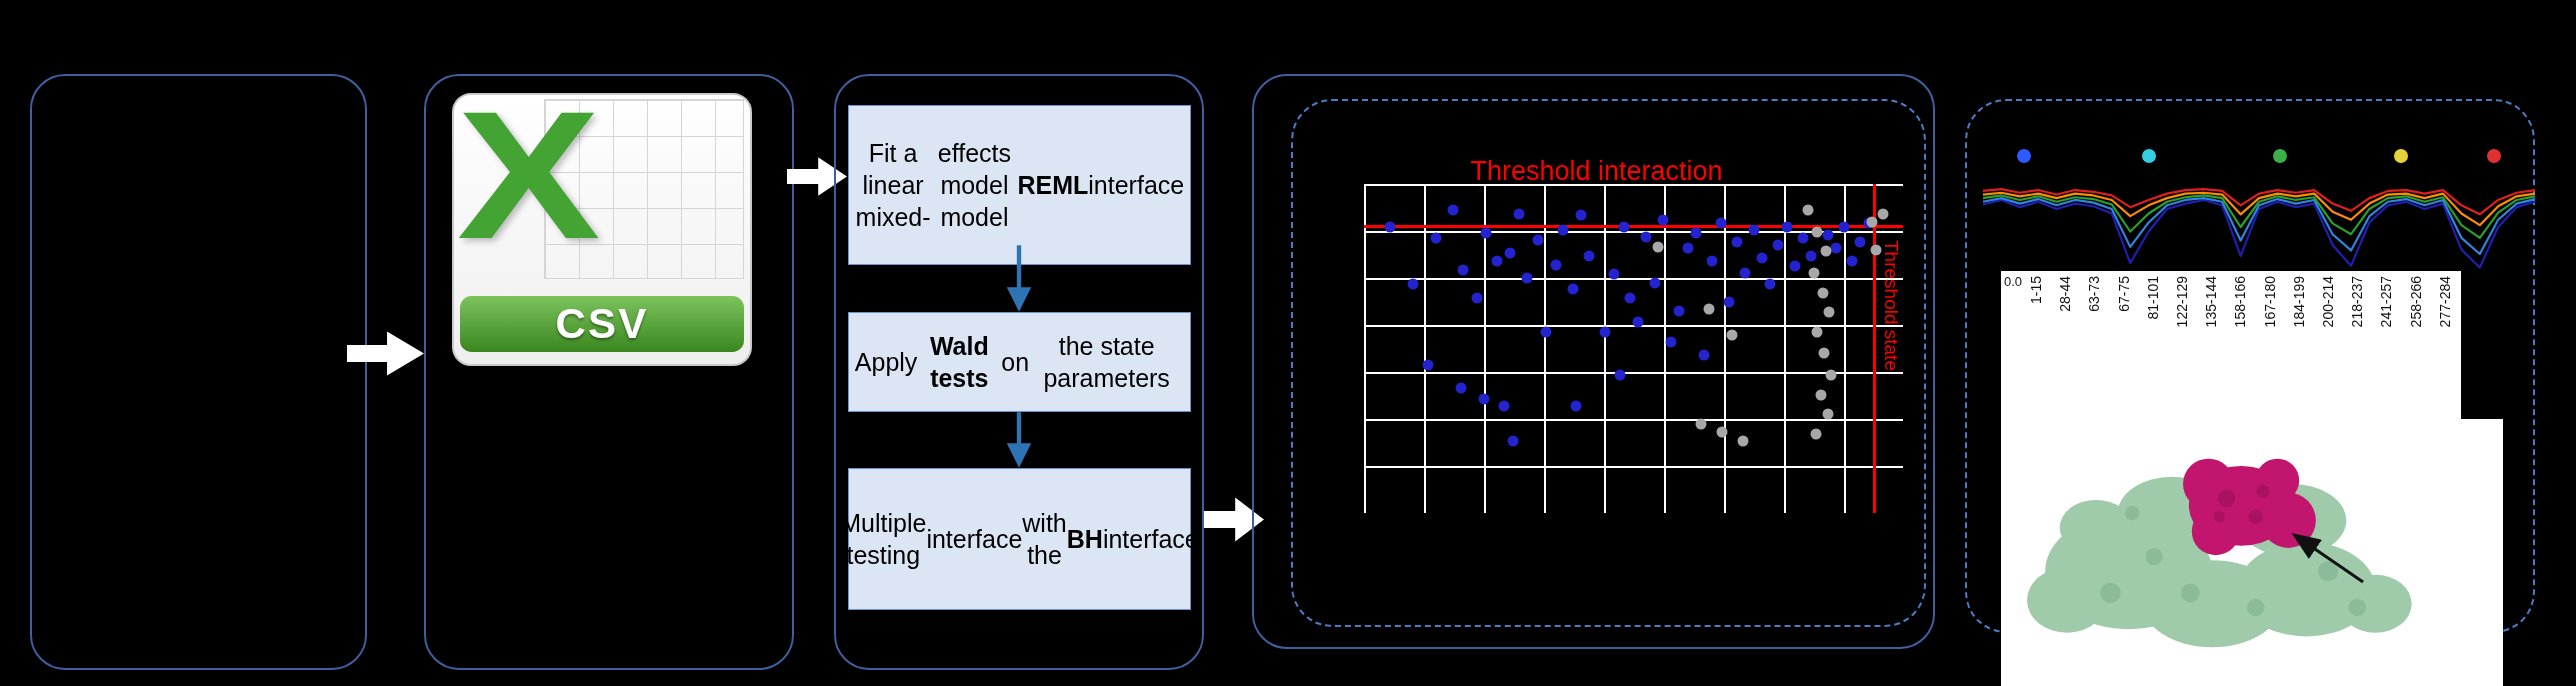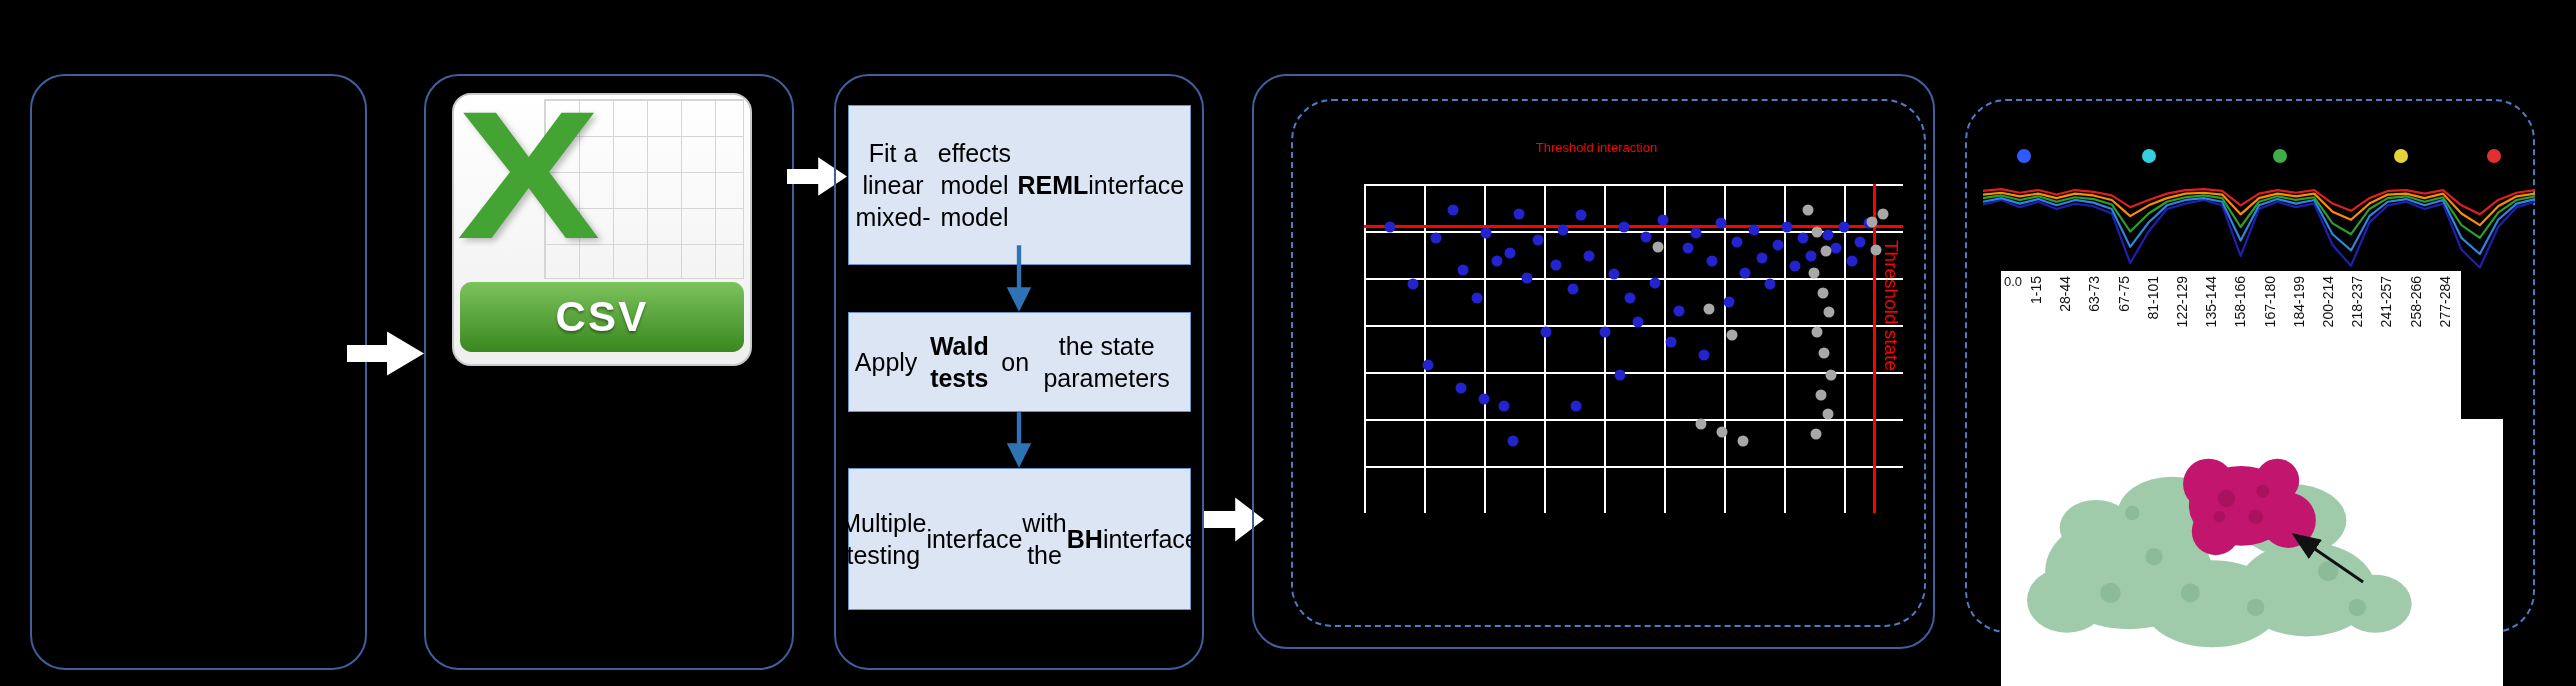--- a/index.html
+++ b/index.html
@@ -25,21 +25,21 @@
   
   .csv-icon{position:absolute;left:452px;top:93px;width:300px;height:273px;
             background:linear-gradient(#ffffff,#efefef);border:2.2px solid #c9c9c9;border-radius:19px}
   .csv-grid{position:absolute;left:90px;top:4.4px;right:5.8px;height:180px;border:1.5px solid #d5d5d5;
             background-image:linear-gradient(to right,#d5d5d5 1.5px,transparent 1.5px),
                              linear-gradient(to bottom,#d5d5d5 1.5px,transparent 1.5px);
             background-size:34px 36px}
   .csv-x{position:absolute;left:2.9px;top:-25px;font-size:182px;font-weight:bold;z-index:2;
          color:var(--csv_green);transform:scaleX(1.18);transform-origin:left;
          text-shadow:2.9px 2.9px 5.8px rgba(0,0,0,.25)}
-  .csv-banner{position:absolute;left:5.8px;right:5.8px;bottom:11.6px;height:70px;border-radius:11.6px;z-index:3;
+  .csv-banner{position:absolute;left:5.8px;right:5.8px;bottom:11.6px;height:56px;border-radius:11.6px;z-index:3;
               background:linear-gradient(var(--banner_green_light),var(--banner_green_dark));
               display:flex;align-items:center;justify-content:center;color:#fff;font-weight:bold;
               font-size:42px;letter-spacing:2.2px;text-shadow:0 2.2px 2.9px rgba(0,0,0,.4)}
 
   
   .flowbox{position:absolute;left:848px;width:343px;background:var(--box_fill);
            border:1.5px solid var(--box_border);display:flex;align-items:center;justify-content:center;
            text-align:center;font-size:25px;line-height:1.28;padding:5.8px}
   #step-reml{top:105px;height:160px}
   #step-wald{top:312px;height:100px}
@@ -48,22 +48,22 @@
 
   
   #scatter-plot{position:absolute;left:1364px;top:184px;width:539px;height:329px;
         background-image:linear-gradient(to right,var(--grid_white) 2.2px,transparent 2.2px),
                          linear-gradient(to bottom,var(--grid_white) 2.2px,transparent 2.2px);
         background-size:60px 47px}
   .dot{position:absolute;width:11px;height:11px;border-radius:50%;transform:translate(-50%,-50%)}
   .thline{position:absolute;background:var(--red)}
   #threshold-h{left:0;width:100%;height:2.9px}
   #threshold-v{top:0;height:100%;width:2.9px}
-  #scatter-title{position:absolute;left:1422px;top:140px;width:349px;text-align:center;
-                 color:var(--red);font-size:13px}
+  #scatter-title{position:absolute;left:1422px;top:156px;width:349px;text-align:center;
+                 color:var(--red);font-size:27px}
   #scatter-right-label{position:absolute;left:1880px;top:240px;color:var(--red);font-size:19px;
                        writing-mode:vertical-rl}
 
   
   #condition-markers{position:absolute;left:1983px;top:149px;width:552px;height:16px}
   .marker-dot{position:absolute;top:0;width:14px;height:14px;border-radius:50%;transform:translateX(-50%)}
   #uptake-svg{position:absolute;left:1983px;top:179px;width:552px;height:96px;overflow:visible}
 
   
   .whitebox{position:absolute;background:#fff}

